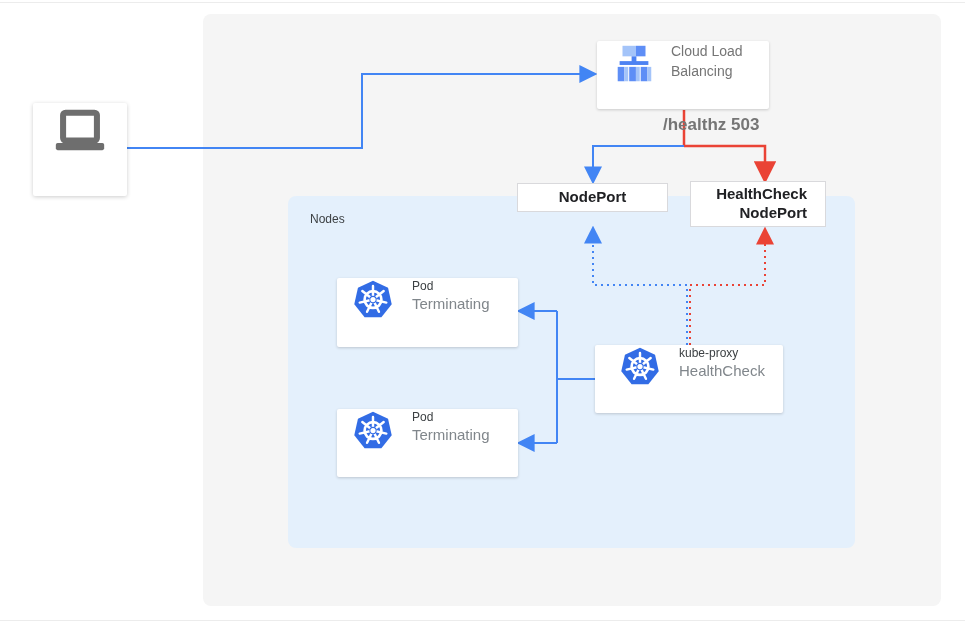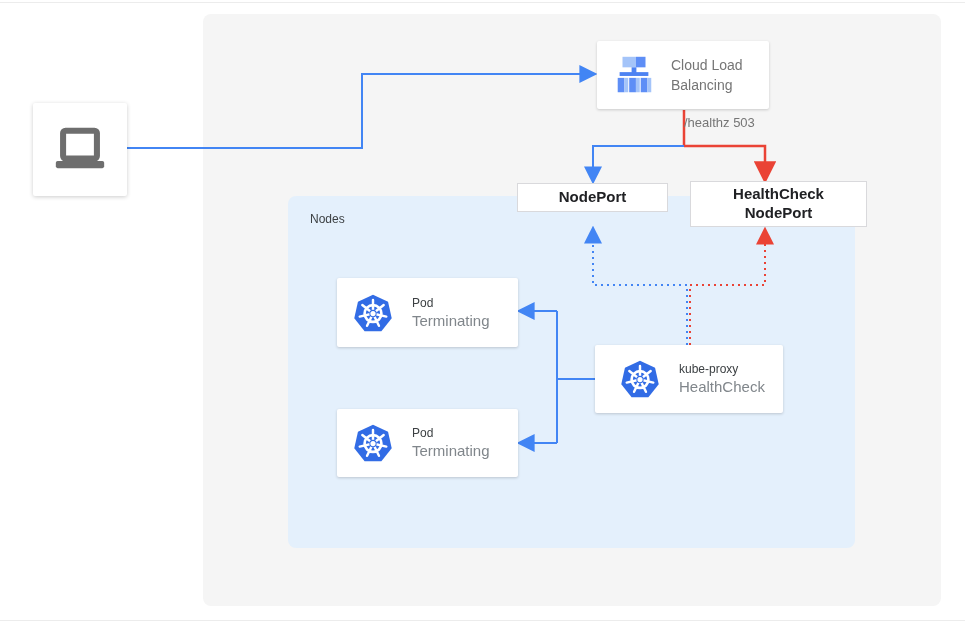--- a/index.html
+++ b/index.html
@@ -34,21 +34,21 @@
   svg.overlay {
     position: absolute; left: 0; top: 0;
     width: 965px; height: 623px;
     z-index: 2; pointer-events: none;
   }
 
   .card {
     position: absolute; background: #ffffff; border-radius: 2px;
     box-shadow: 0 1px 3px rgba(0,0,0,0.18);
     z-index: 3;
-    display: flex; align-items: center;
+    display: flex; align-items: flex-start;
   }
   .card-client {
     left: 33px; top: 103px; width: 94px; height: 93px;
     justify-content: center;
     box-shadow: 0 1px 4px rgba(0,0,0,0.20);
   }
   .card-clb { left: 597px; top: 41px; width: 172px; height: 68px; padding-left: 14px; }
   .card-clb .clb-text {
     margin-left: 14px; width: 104px;
     font-size: 14px; line-height: 1.45; color: #757575;
@@ -63,25 +63,25 @@
 
   .port-box {
     position: absolute; z-index: 3;
     background: #ffffff; border: 1px solid #d9d9dc;
     display: flex; align-items: center; justify-content: center;
     text-align: center;
     font-weight: bold; font-size: 15px; color: #202124;
     line-height: 1.25;
   }
   .port-nodeport { left: 517px; top: 183px; width: 151px; height: 29px; }
-  .port-healthcheck { left: 690px; top: 181px; width: 177px; height: 46px; padding: 2px 18px; }
+  .port-healthcheck { left: 690px; top: 181px; width: 136px; height: 46px; padding: 2px 18px; text-align: right; }
 
   .edge-label {
-    position: absolute; left: 684px; top: 115px; z-index: 3;
-    font-size: 13px; font-weight: normal; color: #757575;
+    position: absolute; left: 663px; top: 115px; z-index: 3;
+    font-size: 17px; font-weight: bold; color: #757575;
   }
 
   .icon { display: block; flex: none; }
 </style>
 </head>
 <body>
 
 <div class="page">
   <div class="rule rule-top"></div>
   <div class="rule rule-bottom"></div>

